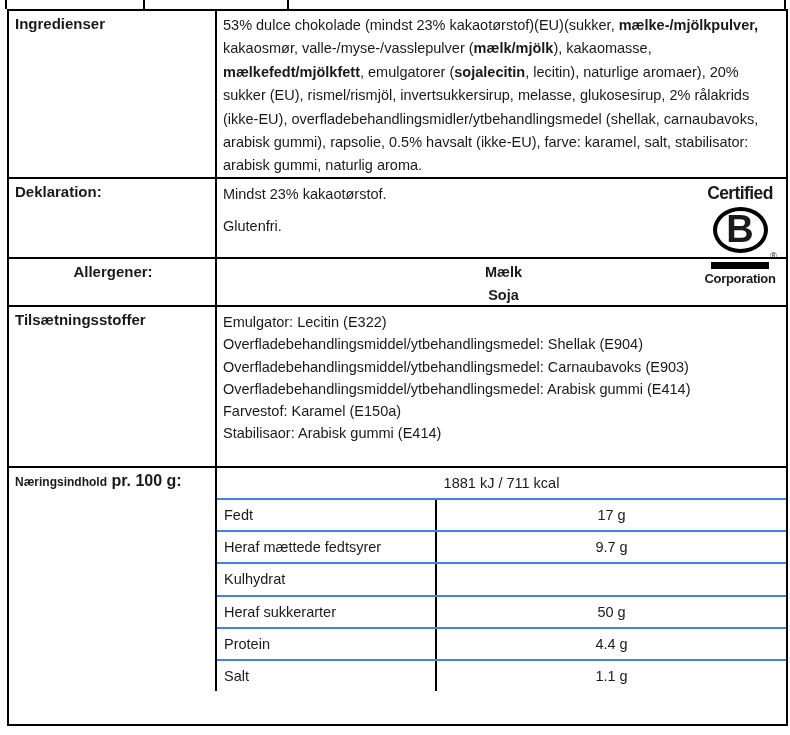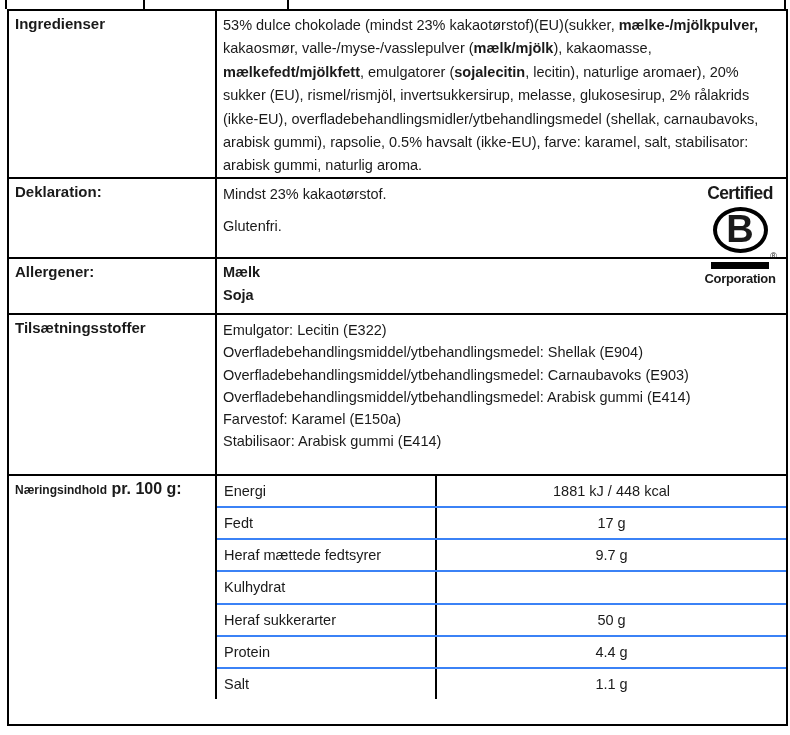--- a/index.html
+++ b/index.html
@@ -19,21 +19,21 @@
 
   .tbl {
     position:absolute; left:7px; top:9px; width:781px; height:717px;
     border:2px solid #000; box-sizing:border-box;
     display:flex; flex-direction:column;
   }
   .row { display:flex; box-sizing:border-box; }
   .row + .row { border-top:2px solid #000; }
   .r-ingredients { height:166px; }
   .r-declaration { height:80px; }
-  .r-allergens   { height:56px; }
+  .r-allergens   { height:48px;text-align:center; }
   .r-additives   { height:161px; }
   .r-nutrition   { height:225px; }
 
   .label-cell {
     width:208px; border-right:2px solid #000; box-sizing:border-box;
     padding:4px 4px 0 6px; font-weight:bold; font-size:15px; flex:none;
   }
   .content-cell { flex:1; box-sizing:border-box; padding:2px 2px 0 6px; }
 
   .ing-text { line-height:23.4px; padding-top:1px; padding-right:4px; }
@@ -132,22 +132,21 @@
         <div>Stabilisaor: Arabisk gummi (E414)</div>
       </div>
     </div>
 
     <div class="row r-nutrition">
       <div class="label-cell">
         <span class="nut-label-main">Næringsindhold</span><span class="nut-label-suffix"> pr. 100 g:</span>
       </div>
       <div class="nut-table">
         <div class="nut-row">
-          <div class="nut-name">Energi</div>
-          <div class="nut-value">1881 kJ / 448 kcal</div>
+          <div class="nut-value">1881 kJ / 711 kcal</div>
         </div>
         <div class="nut-row">
           <div class="nut-name">Fedt</div>
           <div class="nut-value">17 g</div>
         </div>
         <div class="nut-row">
           <div class="nut-name">Heraf mættede fedtsyrer</div>
           <div class="nut-value">9.7 g</div>
         </div>
         <div class="nut-row">

